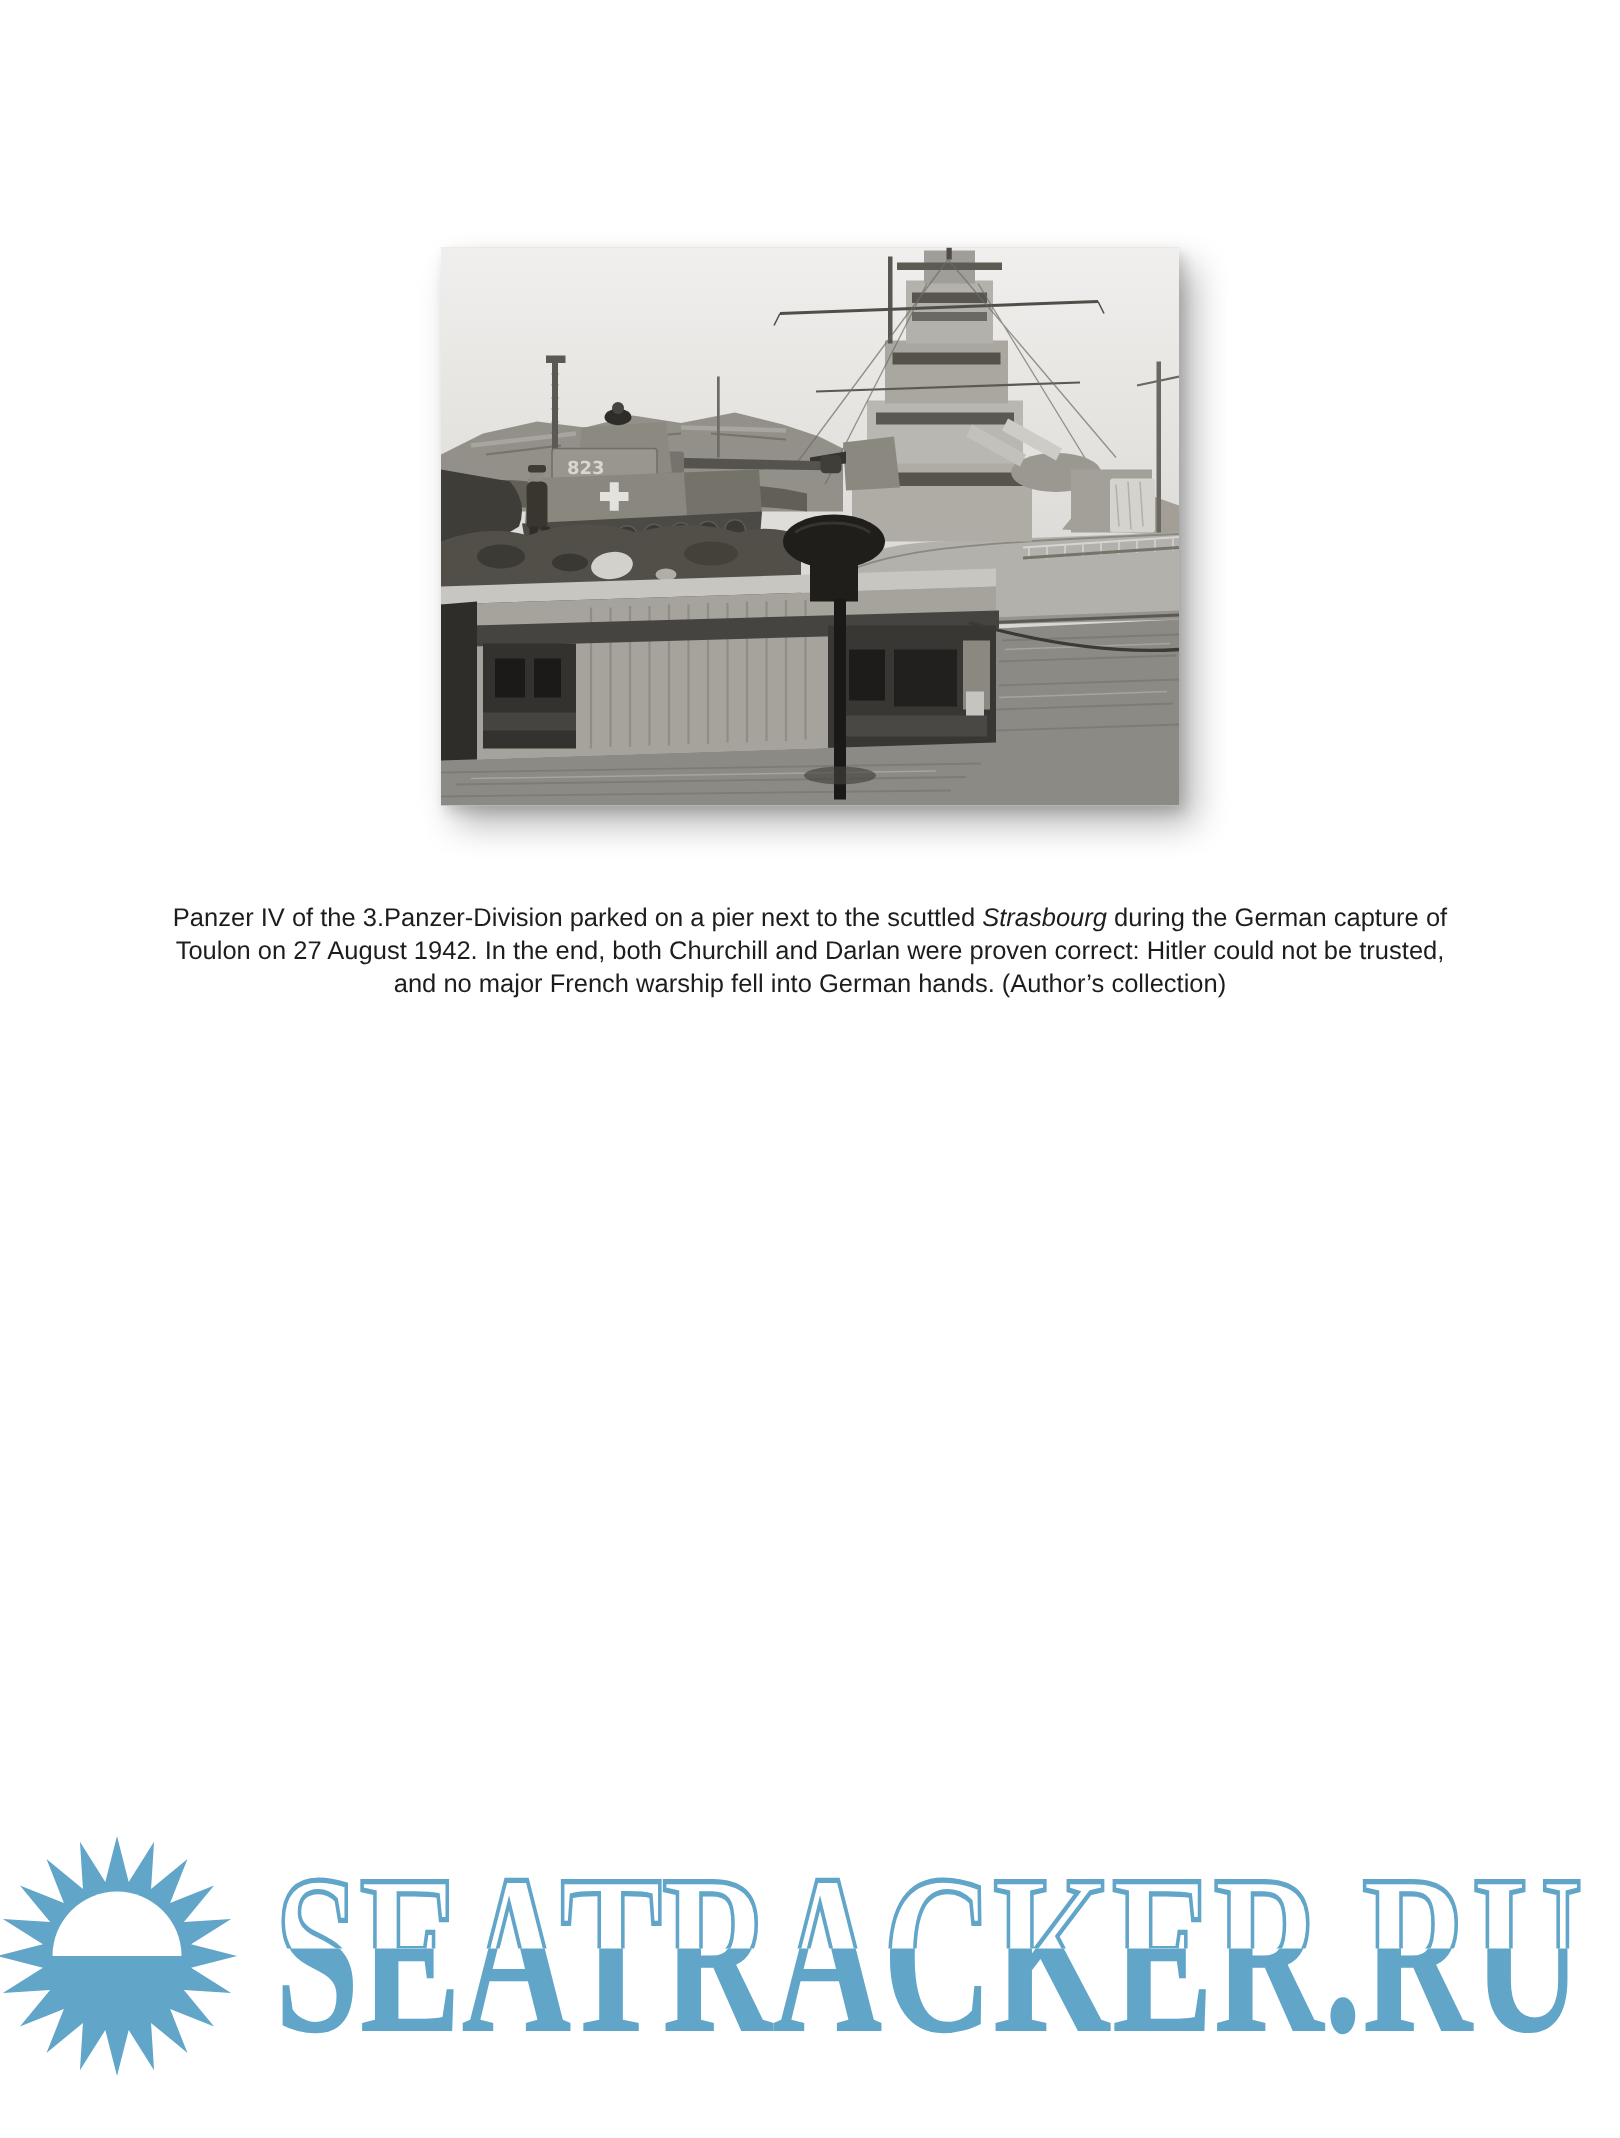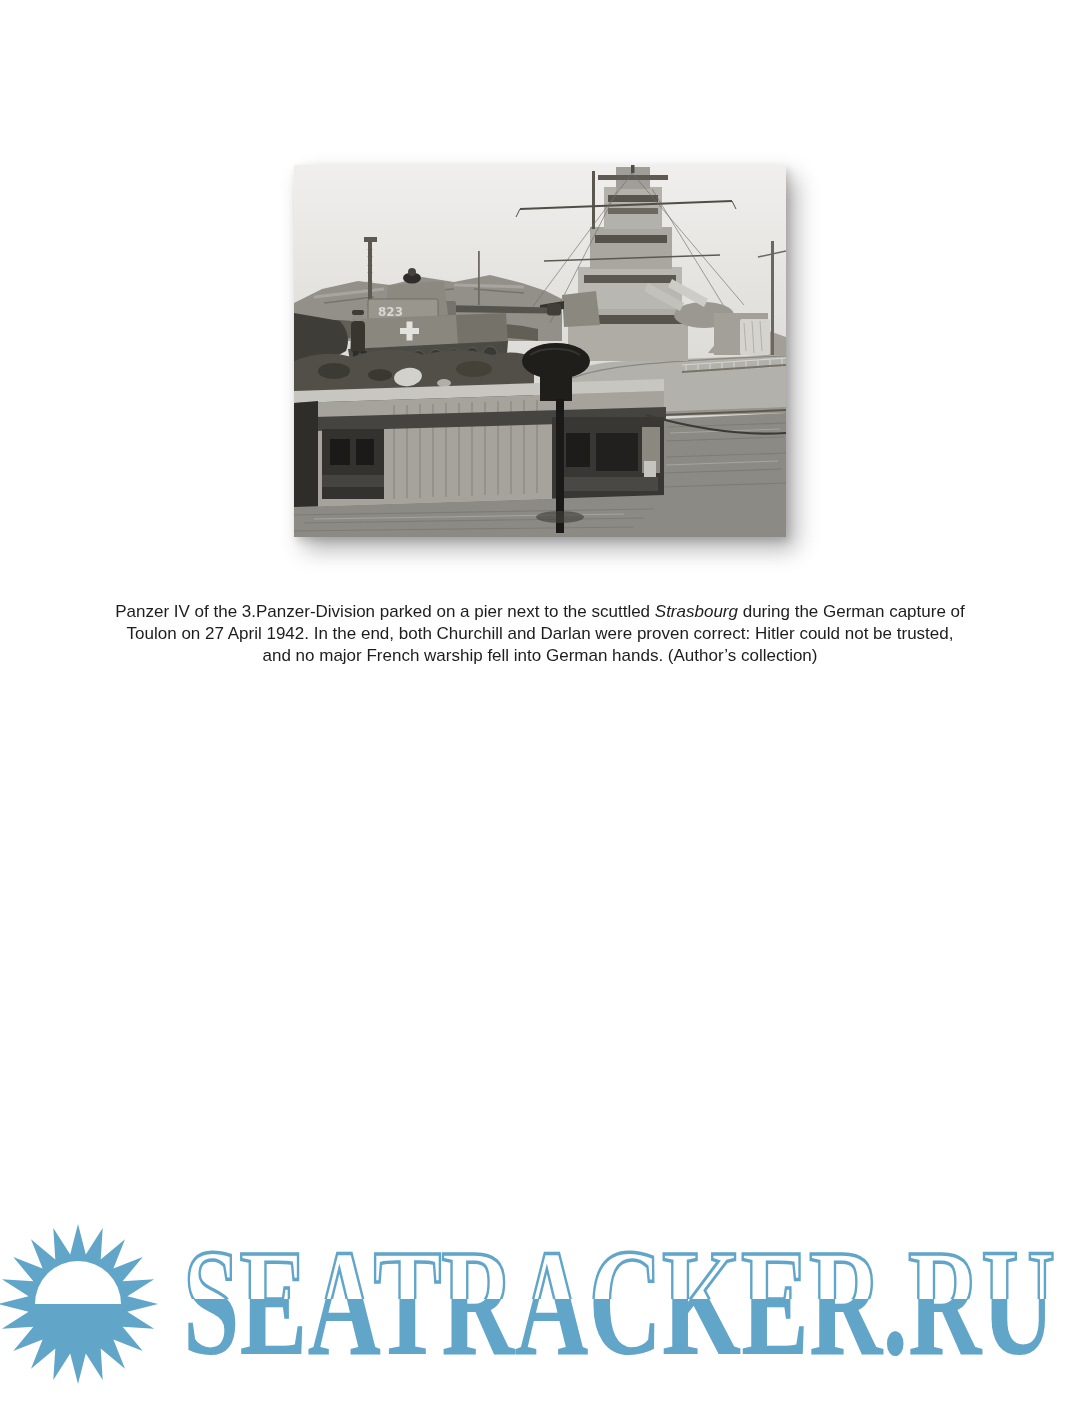--- a/index.html
+++ b/index.html
@@ -210,21 +210,21 @@
             <line x1="376" y1="268" x2="486" y2="264"></line>
           <line x1="372" y1="300" x2="484" y2="296"></line>
         </g>
         <rect x="262" y="234" width="8" height="134" fill="#1a1917"></rect>
         <ellipse cx="266" cy="352" rx="24" ry="6" fill="#44423d" opacity="0.65"></ellipse>
         <path d="M352,250 Q430,272 492,268" stroke="#3c3a36" stroke-width="2.2" fill="none"></path>
       </g>
     </svg>
   </figure>
 
-  <p class="caption"><span>Panzer IV of the 3.Panzer-Division parked on a pier next to the scuttled </span><i>Strasbourg</i><span> during the German capture of Toulon on 27 April 1942. In the end, both Churchill and Darlan were proven correct: Hitler could not be trusted, and no major French warship fell into German hands. (Author’s collection)</span></p>
+  <p class="caption"><span>Panzer IV of the 3.Panzer-Division parked on a pier next to the scuttled </span><i>Strasbourg</i><span> during the German capture of Toulon on 27 August 1942. In the end, both Churchill and Darlan were proven correct: Hitler could not be trusted, and no major French warship fell into German hands. (Author’s collection)</span></p>
 
   <div class="watermark">
     <svg width="1080" height="170" viewBox="0 0 1080 170">
       <defs>
         <clipPath id="clip-top">
             <rect x="0" y="0" width="1080" height="85"></rect>
           </clipPath>
         <clipPath id="clip-bottom">
             <rect x="0" y="85" width="1080" height="85"></rect>
           </clipPath>

